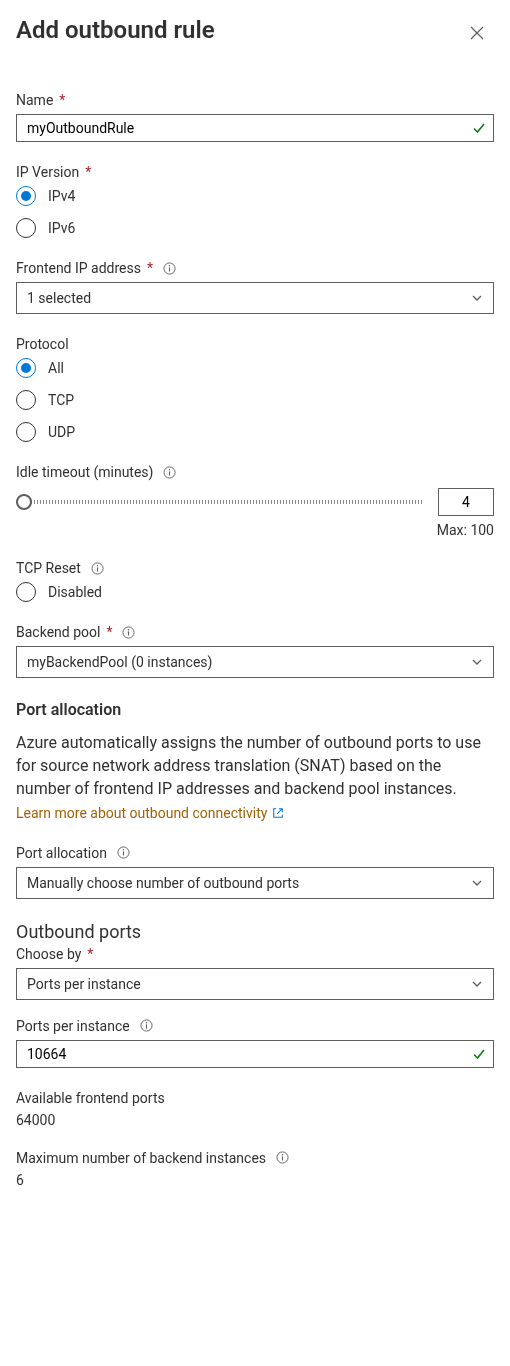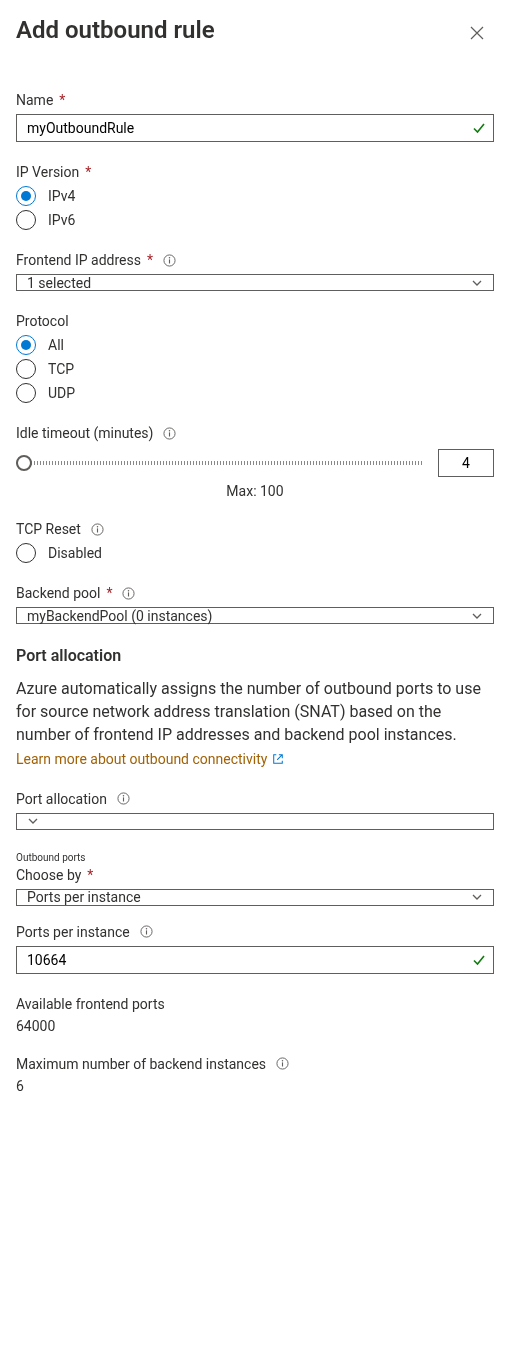--- a/index.html
+++ b/index.html
@@ -47,21 +47,21 @@
     display: inline-flex;
     align-items: center;
     justify-content: center;
     margin-left: 6px;
     color: #605e5c;
   }
   .info-icon svg { display: block; }
   .text-input, .select-box {
     width: 100%;
     border: 1px solid #605e5c;
-    height: 17px;
+    height: 32px;
     font-size: 14px;
     padding: 0 10px;
     color: #323130;
     background: #fff;
     font-family: inherit;
     outline: none;
     display: flex;
     align-items: center;
     justify-content: space-between;
     cursor: pointer;
@@ -84,21 +84,21 @@
   }
   .check-icon {
     position: absolute;
     right: 8px;
     color: #107c10;
     pointer-events: none;
   }
   .check-icon svg { display: block; }
   .chevron-icon { color: #605e5c; }
   .chevron-icon svg { display: block; }
-  .radio-group { display: flex; flex-direction: column; gap: 4px; margin-top: 4px; }
+  .radio-group { display: flex; flex-direction: column; gap: 12px; margin-top: 4px; }
   .radio-row {
     display: flex;
     align-items: center;
     gap: 12px;
     cursor: pointer;
   }
   .radio-outer {
     width: 20px;
     height: 20px;
     border: 1px solid #323130;
@@ -152,21 +152,21 @@
   .slider-value-input {
     width: 56px;
     height: 28px;
     border: 1px solid #605e5c;
     text-align: center;
     font-size: 14px;
     font-family: inherit;
     outline: none;
   }
   .slider-max {
-    text-align: center;
+    text-align: right;
     font-size: 14px;
     color: #323130;
     margin-top: 6px;
   }
   .section-heading {
     font-size: 16px;
     font-weight: 600;
     color: #323130;
     margin-top: 8px;
     margin-bottom: 12px;
@@ -182,21 +182,21 @@
     text-decoration: none;
     display: inline-flex;
     align-items: center;
     gap: 5px;
     margin-bottom: 24px;
     cursor: pointer;
   }
   .ext-icon { color: #0078d4; }
   .ext-icon svg { display: block; }
   .subheading {
-    font-size: 10px;
+    font-size: 18px;
     color: #323130;
     margin-bottom: 4px;
     margin-top: 10px;
   }
   .static-value {
     font-size: 14px;
     color: #323130;
     margin-top: 1px;
   }
 </style>
@@ -380,20 +380,21 @@
     <span>Port allocation</span>
     <span class="info-icon">
       <svg width="13" height="13" viewBox="0 0 14 14">
           <circle cx="7" cy="7" r="6" stroke="currentColor" stroke-width="1" fill="none"></circle>
           <circle cx="7" cy="4" r="0.8" fill="currentColor"></circle>
           <rect x="6.4" y="5.8" width="1.2" height="4.4" fill="currentColor"></rect>
         </svg>
     </span>
   </div>
   <div class="select-box">
+    <span>Manually choose number of outbound ports</span>
     <span class="chevron-icon">
       <svg width="12" height="12" viewBox="0 0 12 12">
           <path d="M2 4 L6 8 L10 4" stroke="currentColor" stroke-width="1.3" fill="none"></path>
         </svg>
     </span>
   </div>
 </div>
 
 
 <div class="subheading">Outbound ports</div>

